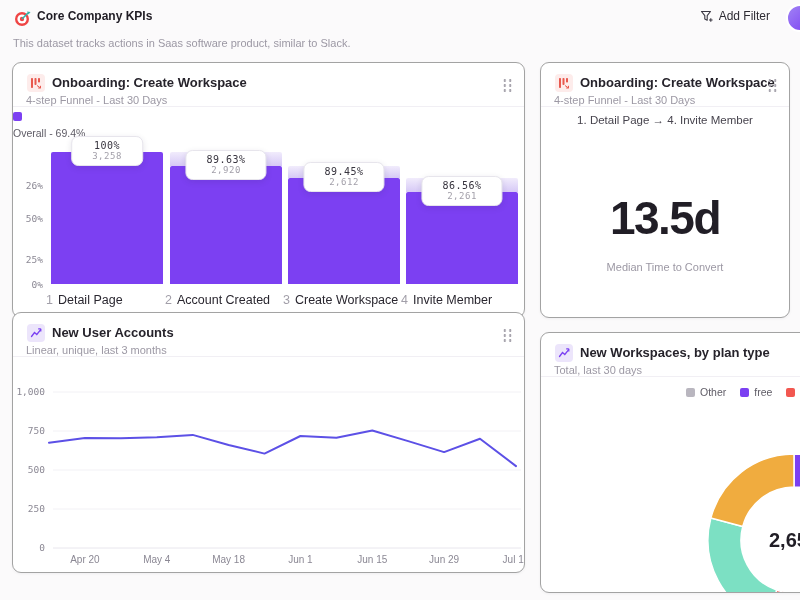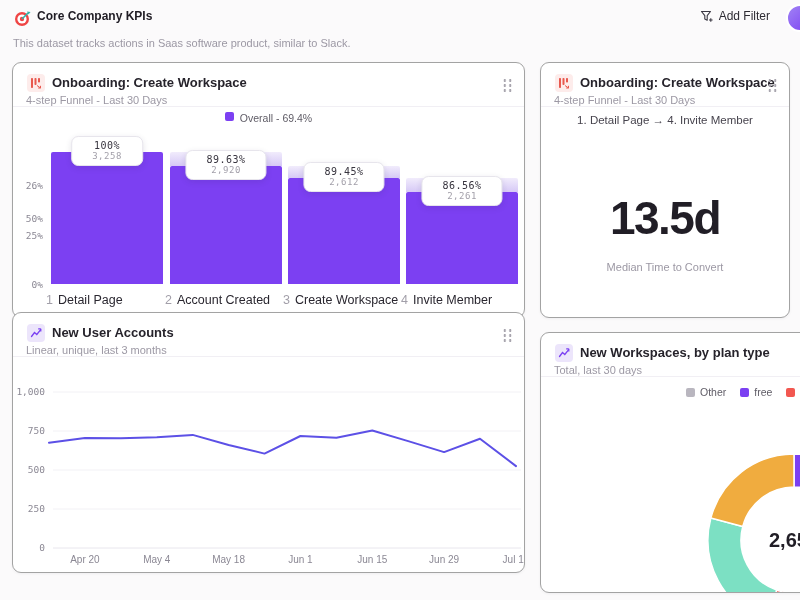--- a/index.html
+++ b/index.html
@@ -30,21 +30,21 @@
     display:flex; align-items:center; justify-content:center; }
   .icon-red { background:#fdeceb; }
   .icon-purple { background:#ece5fb; }
   .card-title { position:absolute; left:39px; top:12px; font-size:13px; font-weight:bold; color:#26232b; }
   .card-sub { position:absolute; left:13px; top:31px; font-size:11px; color:#9c98a4; }
   .card-divider { position:absolute; left:0; top:43px; width:100%; height:1px; background:#f1eff4; }
   .drag-handle { position:absolute; right:11px; top:15px; width:11px; height:15px;
     background-image:radial-gradient(circle,#a8a5ae 1.2px,transparent 1.4px);
     background-size:5.5px 5px; cursor:grab; }
   .legend-row { position:absolute; left:0; width:100%; display:flex; align-items:flex-start;
-    justify-content:center; gap:6px; font-size:10.5px; color:#5f5c66; }
+    justify-content:center; gap:6px; font-size:10.5px; color:#5f5c66;flex-direction:column; }
   .legend-sq { width:9px; height:9px; border-radius:2px; flex:none; }
   
   #funnel-plot { position:absolute; left:0; top:44px; width:513px; height:212px; }
   .axis-y { position:absolute; left:0; width:30px; text-align:right;
     font-family:"DejaVu Sans Mono", monospace; font-size:9.5px; color:#8b8894; transform:translateY(-50%); }
   .funnel-bar { position:absolute; background:#7c40f2; border-radius:2px 2px 0 0; }
   .funnel-cap { position:absolute; background:linear-gradient(#f1ecfc,#d6c9f6); border-radius:2px 2px 0 0; }
   .funnel-badge { position:absolute; transform:translateX(-50%); background:#fff; border:1px solid #e7e5ec;
     border-radius:7px; box-shadow:0 2px 6px rgba(40,30,70,.12); padding:3px 20px 4px; text-align:center;
     font-family:"DejaVu Sans Mono", monospace; z-index:3; white-space:nowrap; }
@@ -104,21 +104,21 @@
   <div class="card-title">Onboarding: Create Workspace</div>
   <div class="drag-handle"></div>
   <div class="card-sub">4-step Funnel - Last 30 Days</div>
   <div class="card-divider"></div>
   <div class="legend-row" style="top:49px">
     <span class="legend-sq" style="background:#7c40f2"></span>
     <span>Overall - 69.4%</span>
   </div>
   <div id="funnel-plot">
       <div class="axis-y" style="top: 177px;">0%</div>
-      <div class="axis-y" style="top: 128px;">25%</div>
+      <div class="axis-y" style="top: 152px;">25%</div>
       <div class="axis-y" style="top: 111px;">50%</div>
       <div class="axis-y" style="top: 78px;">26%</div>
       <div class="funnel-bar" style="left: 38px; top: 45px; width: 112px; height: 132px; background: rgb(124, 64, 242);"></div>
       <div class="funnel-badge" style="left: 94px; top: 29px;">
         <div class="badge-pct">100%</div>
         <div class="badge-count">3,258</div>
       </div>
       <div class="funnel-xlabel" style="left: 33px;"><span class="idx">1</span><span>Detail Page</span></div>
       <div class="funnel-cap" style="left: 157px; top: 45px; width: 112px; height: 13.6884px;"></div>
       <div class="funnel-bar" style="left: 157px; top: 58.6884px; width: 112px; height: 118.312px; background: rgb(124, 64, 242);"></div>

